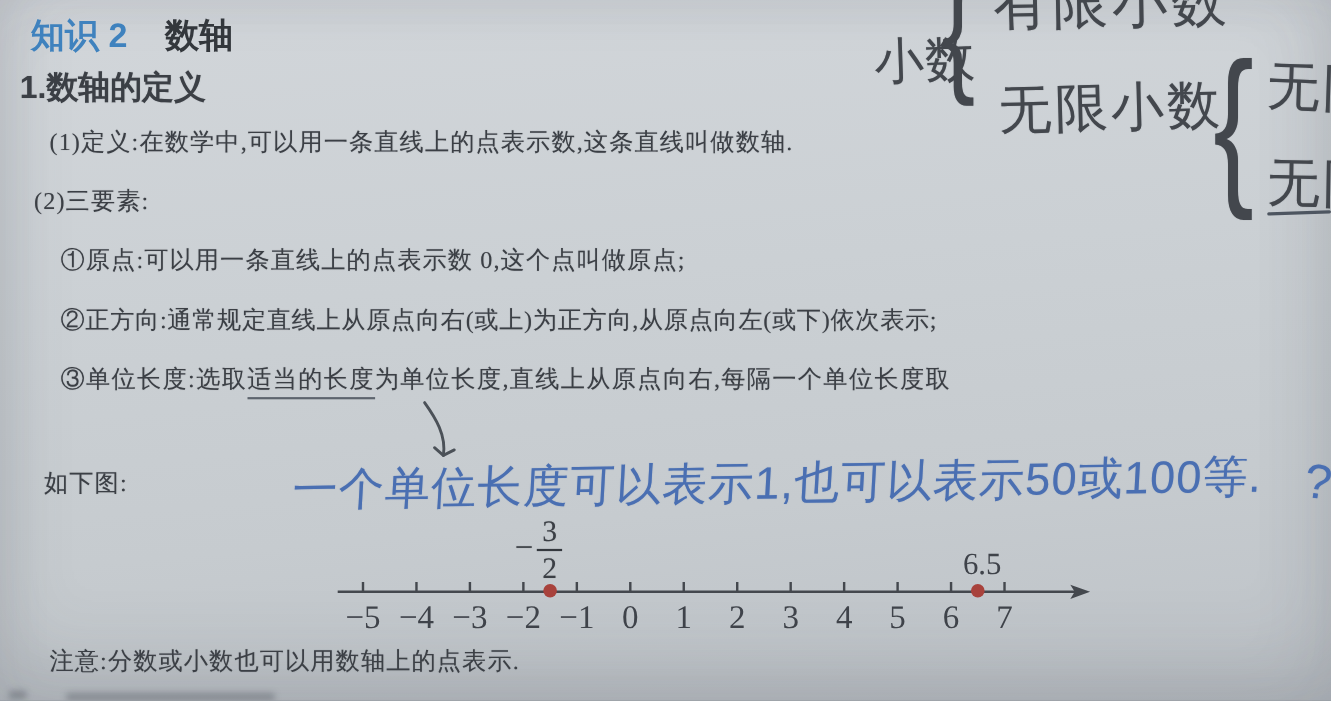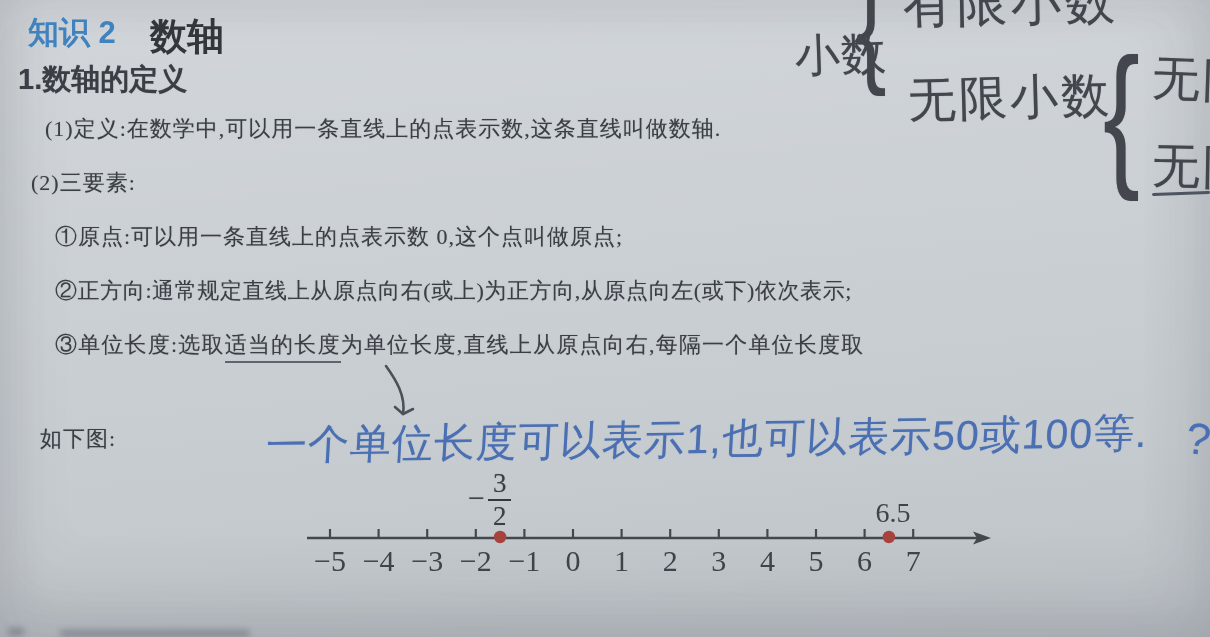--- a/index.html
+++ b/index.html
@@ -24,37 +24,38 @@
   .frac-num{font-size:27px;padding:0 5px 2px 5px;border-bottom:2.2px solid #34383e;}
   .frac-den{font-size:27px;padding-top:2px;}
   .ghost{position:absolute;background:rgba(70,76,86,.38);filter:blur(3px);border-radius:3px;}
 </style>
 </head>
 <body>
 
 <div id="page">
 
   <span class="abs heading" style="left:28px;top:12px;font-size:31px;color:#3f82be;">知识 2</span>
-  <span class="abs heading" style="left:150px;top:12px;font-size:37px;color:#33373c;">数轴</span>
+  <span class="abs heading" style="left:150px;top:12px;font-size:31px;color:#33373c;">数轴</span>
 
   <span class="abs heading printed" style="left:18px;top:60px;font-size:29px;font-weight:600;">1.数轴的定义</span>
 
   <span class="abs printed body-line" style="left:45px;top:114px;">(1)定义:在数学中,可以用一条直线上的点表示数,这条直线叫做数轴.</span>
 
   <span class="abs printed body-line" style="left:31px;top:168px;">(2)三要素:</span>
 
   <span class="abs printed body-line" style="left:55px;top:222px;">①原点:可以用一条直线上的点表示数 0,这个点叫做原点;</span>
 
   <span class="abs printed body-line" style="left:55px;top:276px;letter-spacing:0.6px;">②正方向:通常规定直线上从原点向右(或上)为正方向,从原点向左(或下)依次表示;</span>
 
   <span class="abs printed body-line" style="left:55px;top:330px;letter-spacing:1.2px;"><span>③单位长度:选取</span><span class="u-underline">适当的长度</span><span>为单位长度,直线上从原点向右,每隔一个单位长度取</span></span>
 
 
   <span class="abs printed body-line" style="left:40px;top:424px;">如下图:</span>
 
+  <span class="abs printed body-line" style="left:45px;top:586px;">注意:分数或小数也可以用数轴上的点表示.</span>
 
   <svg class="abs" style="left:378px;top:364px;" width="44" height="62" viewBox="0 0 44 62">
     <path d="M8,2 C 18,16 28,32 25,50" fill="none" stroke="#4b5158" stroke-width="2.6" stroke-linecap="round"></path>
     <path d="M25,50 l-8,-7 m8,7 l10,-5" fill="none" stroke="#4b5158" stroke-width="2.6" stroke-linecap="round"></path>
   </svg>
 
   <span class="abs hw-blue" style="left:266px;top:412px;font-size:41px;letter-spacing:1px;transform:rotate(-0.8deg) skewX(-4deg);">一个单位长度可以表示1,也可以表示50或100等.</span>
   <span class="abs hw-blue" style="left:1186px;top:414px;font-size:44px;transform:rotate(8deg);">?</span>
 
   <span class="abs hw" style="left:903px;top:-30px;font-size:50px;letter-spacing:4px;transform:rotate(-1deg);">有限小数</span>

